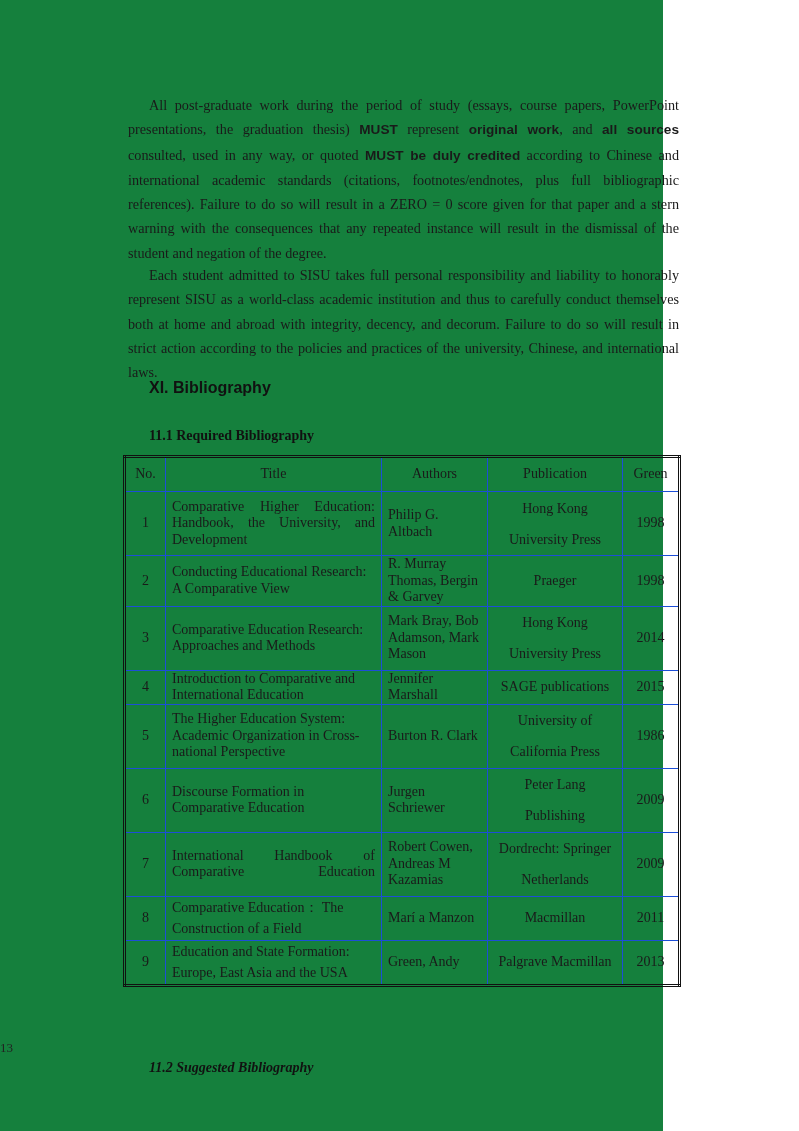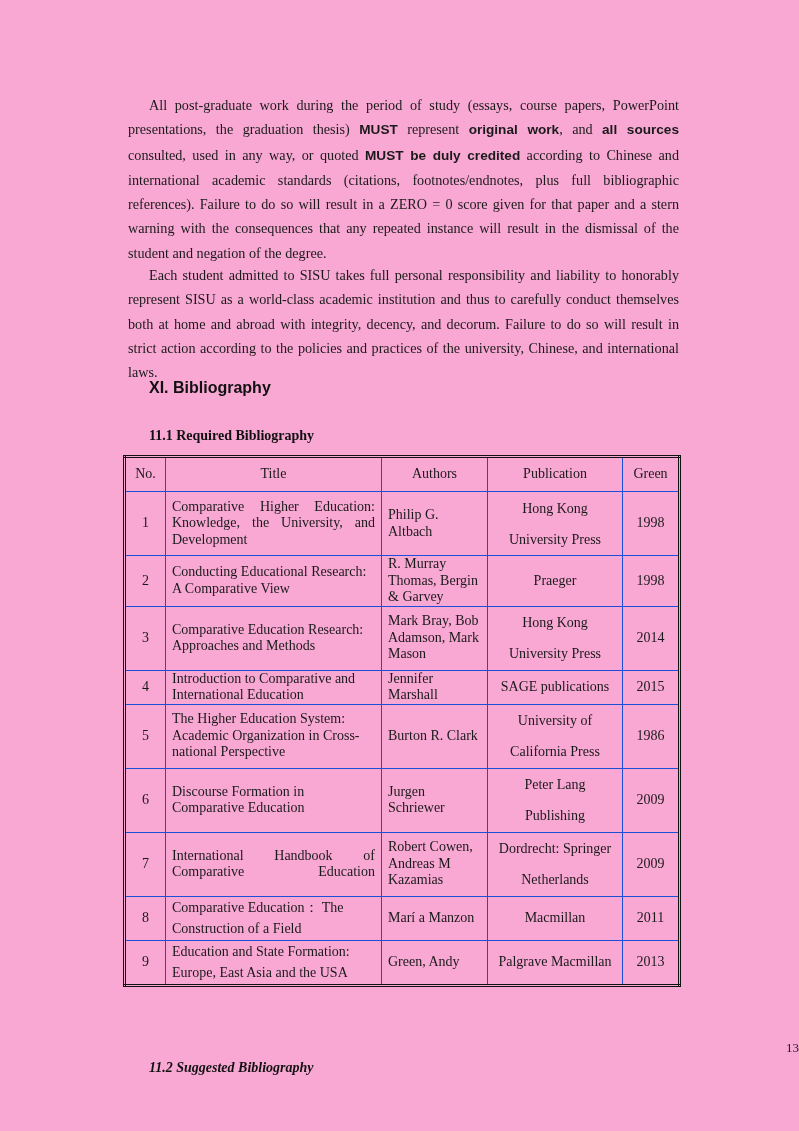--- a/index.html
+++ b/index.html
@@ -1,17 +1,17 @@
 <!DOCTYPE html>
 <html><head>
 <meta charset="utf-8">
 <style>
   html, body { margin: 0; padding: 0; background: #ffffff; }
   body { width: 799px; height: 1131px; position: relative; overflow: hidden; color: #111; }
-  .page { position: absolute; left: 0; top: 0; width: 799px; height: 1131px; background: #f9a8d4; }
+  .page { position: absolute; left: 0; top: 0; width: 663px; height: 1131px; background: #15803d; }
 
   .para {
     position: absolute; left: 128px; width: 551px;
     font-family: "Liberation Serif", serif; font-size: 14.2px; line-height: 24.3px;
     text-align: justify; text-indent: 21px; margin: 0; color: #1a1a1a;
   }
   .para b { font-family: "Liberation Sans", sans-serif; font-weight: bold; font-size: 13.6px; }
   #p1 { top: 93px; }
   #p2 { top: 263px; }
 
@@ -35,21 +35,21 @@
   .bib-table th { height: 33px; text-align: center; }
   .c-no { width: 29px; text-align: center; }
   .c-title { text-align: left; }
   .c-title.just { text-align: justify; text-align-last: justify; }
   .c-authors { text-align: left; }
   .c-pub { text-align: center; }
   .c-year { text-align: center; }
   .pub-split span { display: block; line-height: 31px; }
   .two-line-loose span { display: block; line-height: 21.5px; }
 
-  .page-num { position: absolute; left: 0; width: 799px; top: 1040px; text-align: right;
+  .page-num { position: absolute; left: 0; width: 799px; top: 1040px; text-align: left;
               font-family: "Liberation Serif", serif; font-size: 13px; color: #222; }
 </style>
 </head>
 <body>
 
 <div class="page">
 
   <p id="p1" class="para"><span>All post-graduate work during the period of study (essays, course papers, PowerPoint presentations, the graduation thesis) </span><b>MUST</b><span> represent </span><b>original work</b><span>, and </span><b>all sources</b><span> consulted, used in any way, or quoted </span><b>MUST be duly credited</b><span> according to Chinese and international academic standards (citations, footnotes/endnotes, plus full bibliographic references). Failure to do so will result in a ZERO = 0 score given for that paper and a stern warning with the consequences that any repeated instance will result in the dismissal of the student and negation of the degree.</span></p>
 
   <p id="p2" class="para">Each student admitted to SISU takes full personal responsibility and liability to honorably represent SISU as a world-class academic institution and thus to carefully conduct themselves both at home and abroad with integrity, decency, and decorum. Failure to do so will result in strict action according to the policies and practices of the university, Chinese, and international laws.</p>
@@ -70,21 +70,21 @@
         <th>No.</th>
         <th>Title</th>
         <th>Authors</th>
         <th>Publication</th>
         <th>Green</th>
       </tr>
     </thead>
     <tbody>
       <tr style="height:64px">
         <td class="c-no">1</td>
-        <td class="c-title just">Comparative Higher Education: Knowledge, the University, and Development</td>
+        <td class="c-title just">Comparative Higher Education: Handbook, the University, and Development</td>
         <td class="c-authors">Philip G. Altbach</td>
         <td class="c-pub pub-split">
             <span>Hong Kong</span>
             <span>University Press</span>
           </td>
         <td class="c-year">1998</td>
       </tr>
       <tr style="height:49px">
         <td class="c-no">2</td>
         <td class="c-title">Conducting Educational Research: A Comparative View</td>

